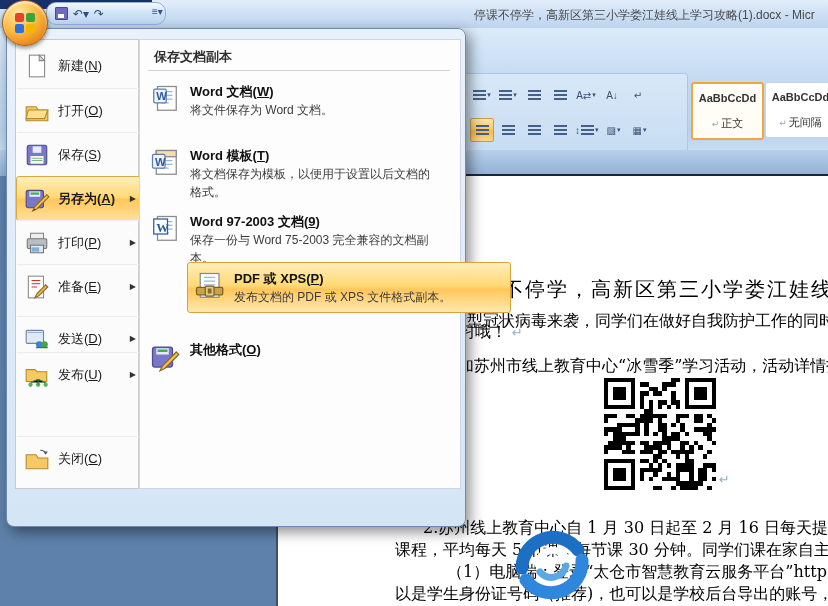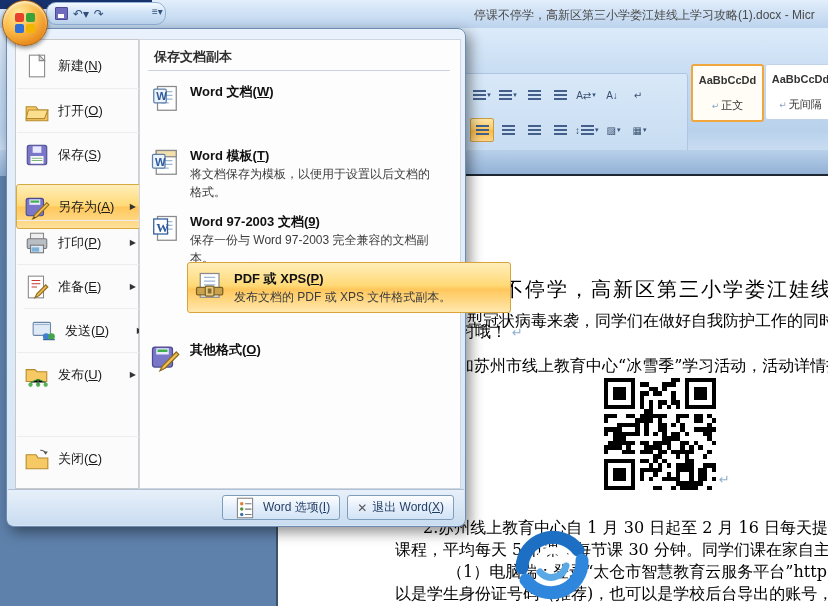--- a/index.html
+++ b/index.html
@@ -29,21 +29,21 @@
             border:1px solid #aec6e2;border-radius:3px;background:linear-gradient(#d8e8f8,#c3d9f0);}
   .ribrow{position:absolute;display:flex;gap:2px;align-items:center;}
   .ribbtn{height:22px;min-width:22px;display:flex;align-items:center;justify-content:center;gap:1px;
           border:1px solid transparent;border-radius:2px;color:#39516f;font-size:9px;}
   .ribbtn.active{background:linear-gradient(#fde5a7,#fbc85c 50%,#fbb941 50%,#fdd388);border:1px solid #c99d3f;}
   .bars{width:13px;height:10px;background:repeating-linear-gradient(to bottom,#44608a 0 2px,transparent 2px 4px);}
   .caret{font-size:7px;color:#33527e;}
   .grouplabel{position:absolute;left:463px;top:128px;width:200px;text-align:center;font-size:12px;color:#51678e;}
   .launcher{position:absolute;left:648px;top:130px;width:11px;height:11px;border:1px solid #8aa6c8;border-radius:2px;
             background:#e9f1fa;font-size:8px;color:#4b678f;line-height:10px;text-align:center;}
-  .stylecard{position:absolute;top:36px;width:69px;height:54px;background:#fff;border:1px solid #c4d4e8;border-radius:3px;
+  .stylecard{position:absolute;top:54px;width:69px;height:54px;background:#fff;border:1px solid #c4d4e8;border-radius:3px;
              display:flex;flex-direction:column;align-items:center;justify-content:center;gap:12px;}
   .stylecard.selected{border:2px solid #efa73e;background:#fffdf6;}
   .stylecard .sample{font-size:11px;font-weight:bold;color:#333;}
   .stylecard .sname{font-size:11px;color:#333;}
   .stylecard .pmark{color:#8aa8c8;font-size:9px;margin-right:2px;}
   
   .docband{position:absolute;left:0;top:150px;width:828px;height:26px;background:linear-gradient(#b9d0ea,#8fafd4);}
   .docline-sep{position:absolute;left:276px;top:174px;width:552px;height:2px;background:#1f2733;}
   .page{position:absolute;left:276px;top:176px;width:552px;height:430px;background:#fff;border-left:2px solid #3f5166;}
   .dtext{position:absolute;color:#000;font-size:16px;white-space:nowrap;font-family:"DejaVu Serif","Liberation Serif",serif;}
@@ -430,21 +430,21 @@
             </svg></span>
           <span>保存(<u>S</u>)</span>
         </div>
         <div class="litem" style="top: 48px;">
           <span class="icon24"><svg viewBox="0 0 24 24" width="100%" height="100%">
               <path d="M2 8 h9 l2 3 h9 v10 h-20 z" fill="#f6c964" stroke="#b68a2c"></path>
               <path d="M4 11 h18 l-3 8 h-17 z" fill="#fbde8e" stroke="#b68a2c"></path>
             </svg></span>
           <span>打开(<u>O</u>)</span>
         </div>
-        <div class="litem hl" style="top: 144px;">
+        <div class="litem hl" style="top: 136px; font-weight: bold;">
           <span class="icon24"><svg viewBox="0 0 24 24" width="100%" height="100%">
               <rect x="2" y="4" width="16" height="16" rx="2" fill="#7a77c9" stroke="#4c4a8f"></rect>
               <rect x="5" y="5" width="10" height="5" fill="#eaeaff"></rect>
               <path d="M6 7 h8" stroke="#3fae4c" stroke-width="2"></path>
               <path d="M21 8 L10 19 l-2 4 4-2 L23 10 z" fill="#f2c14e" stroke="#8d6a1f"></path>
               <path d="M8 23 l2-2 1 1 -3 1z" fill="#5c4319"></path>
             </svg></span>
           <span>另存为(<u>A</u>)</span>
           <span class="arr">▶</span>
         </div>
@@ -460,21 +460,21 @@
         </div>
         <div class="litem" style="top: 224px;">
           <span class="icon24"><svg viewBox="0 0 24 24" width="100%" height="100%">
               <rect x="4" y="2" width="14" height="20" fill="#fff" stroke="#8a8a8a"></rect>
               <path d="M7 6h8M7 9h8M7 12h5" stroke="#c33"></path>
               <path d="M20 10 L12 18 l-2 4 4-2 L22 12z" fill="#e9b94e" stroke="#8d6a1f"></path>
             </svg></span>
           <span>准备(<u>E</u>)</span>
           <span class="arr">▶</span>
         </div>
-        <div class="litem" style="top: 268px; margin-left: 7px;">
+        <div class="litem" style="top: 276px;">
           <span class="icon24"><svg viewBox="0 0 24 24" width="100%" height="100%">
               <rect x="2" y="4" width="16" height="12" rx="1" fill="#dfeaf6" stroke="#6b86a5"></rect>
               <path d="M3 6 h14" stroke="#9db6d0"></path>
               <circle cx="14" cy="17" r="3" fill="#3f7fd1"></circle>
               <circle cx="19" cy="17" r="3" fill="#46a546"></circle>
               <path d="M11 20 h11" stroke="#2c5d8f"></path>
             </svg></span>
           <span>发送(<u>D</u>)</span>
           <span class="arr">▶</span>
         </div>
@@ -504,20 +504,21 @@
       <div id="right-items">
           <div class="ritem" style="top: 36px;">
             <span class="icon32"><svg viewBox="0 0 24 24" width="100%" height="100%">
                 <rect x="6" y="2" width="15" height="19" fill="#fff" stroke="#8a8a8a"></rect>
                 <path d="M9 6h9M9 9h9M9 12h9M9 15h6" stroke="#9bb7d4"></path>
                 <rect x="3" y="4" width="10" height="11" rx="1" fill="#eef4fb" stroke="#5c7fa8"></rect>
                 <text x="5" y="13" font-size="9" font-weight="bold" fill="#2d5c9e" font-family="sans-serif">W</text>
               </svg></span>
             <div>
               <div class="ti">Word 文档(<u>W</u>)</div>
+              <div class="txt">将文件保存为 Word 文档。</div>
             </div>
           </div>
           <div class="ritem" style="top: 100px;">
             <span class="icon32"><svg viewBox="0 0 24 24" width="100%" height="100%">
                 <rect x="5" y="2" width="16" height="19" fill="#fff" stroke="#8a8a8a"></rect>
                 <rect x="5" y="2" width="16" height="5" fill="#f3dfae" stroke="#8a8a8a"></rect>
                 <path d="M8 10h10M8 13h10M8 16h7" stroke="#9bb7d4"></path>
                 <rect x="2" y="5" width="10" height="11" rx="1" fill="#eef4fb" stroke="#5c7fa8"></rect>
                 <text x="4" y="14" font-size="9" font-weight="bold" fill="#2d5c9e" font-family="sans-serif">W</text>
               </svg></span>
@@ -528,21 +529,21 @@
           </div>
           <div class="ritem" style="top: 166px;">
             <span class="icon32"><svg viewBox="0 0 24 24" width="100%" height="100%">
                 <rect x="6" y="2" width="15" height="19" fill="#fff" stroke="#8a8a8a"></rect>
                 <path d="M9 6h9M9 9h9M9 12h9M9 15h6" stroke="#9bb7d4"></path>
                 <rect x="3" y="4" width="11" height="12" fill="#fff" stroke="#2d5c9e"></rect>
                 <text x="5" y="14" font-size="10" font-weight="bold" fill="#2d5c9e" font-family="serif">W</text>
               </svg></span>
             <div>
               <div class="ti">Word 97-2003 文档(<u>9</u>)</div>
-              <div class="txt">保存一份与 Word 97-2003 完全兼容的文档副本。</div>
+              <div class="txt">保存一份与 Word 75-2003 完全兼容的文档副本。</div>
             </div>
           </div>
           <div class="ritem hl" style="top: 222px;">
             <span class="icon32"><svg viewBox="0 0 24 24" width="100%" height="100%">
                 <rect x="5" y="2" width="15" height="19" fill="#fff" stroke="#8a8a8a"></rect>
                 <path d="M8 5h9M8 8h9M8 11h9" stroke="#9bb7d4"></path>
                 <rect x="2" y="13" width="21" height="6" rx="1" fill="#caa24c" stroke="#7d6024"></rect>
                 <rect x="9" y="12" width="7" height="8" rx="1" fill="#e6c97e" stroke="#7d6024"></rect>
                 <rect x="11" y="14" width="3" height="4" fill="#8a6a2a"></rect>
               </svg></span>
@@ -557,36 +558,20 @@
                 <rect x="5" y="5" width="10" height="5" fill="#eaeaff"></rect>
                 <path d="M6 7 h8" stroke="#3fae4c" stroke-width="2"></path>
                 <path d="M21 8 L10 19 l-2 4 4-2 L23 10 z" fill="#f2c14e" stroke="#8d6a1f"></path>
               </svg></span>
             <div>
               <div class="ti">其他格式(<u>O</u>)</div>
             </div>
           </div>
         </div>
     </div>
-    <div class="mfoot" id="footer-btns">
-        <div class="fbtn">
-          <span class="icon24"><svg viewBox="0 0 24 24" width="100%" height="100%">
-              <rect x="5" y="3" width="14" height="18" fill="#fff" stroke="#888"></rect>
-              <circle cx="9" cy="8" r="1.6" fill="#e07b39"></circle>
-              <path d="M12 8 h6 M12 13 h6 M12 18 h6" stroke="#777"></path>
-              <circle cx="9" cy="13" r="1.6" fill="#5b8f3e"></circle>
-              <circle cx="9" cy="18" r="1.6" fill="#3f6fae"></circle>
-            </svg></span>
-          <span>Word 选项(<u>I</u>)</span>
-        </div>
-        <div class="fbtn">
-          <span class="x">✕</span>
-          <span>退出 Word(<u>X</u>)</span>
-        </div>
-      </div>
   </div>
 
   <div class="officeball">
     <div class="oflogo">
       <i style="left:1px;top:1px;background:#e8412e;"></i>
       <i style="left:12px;top:1px;background:#3aa33a;"></i>
       <i style="left:1px;top:12px;background:#2f6fd6;"></i>
       <i style="left:12px;top:12px;background:#f2b600;"></i>
     </div>
   </div>

